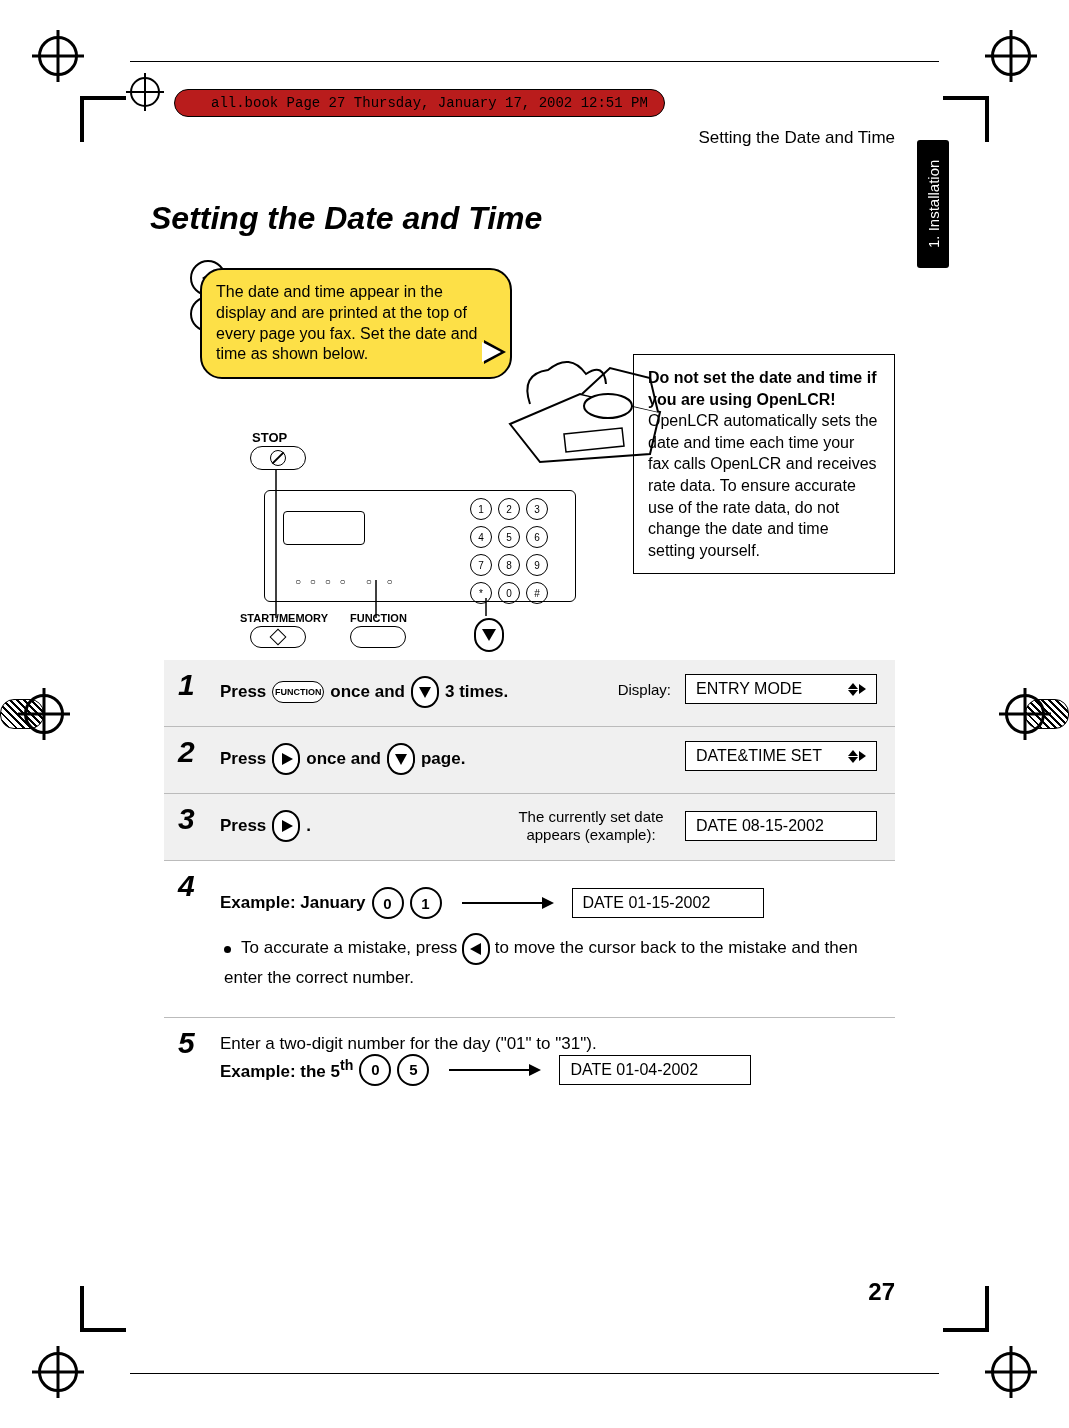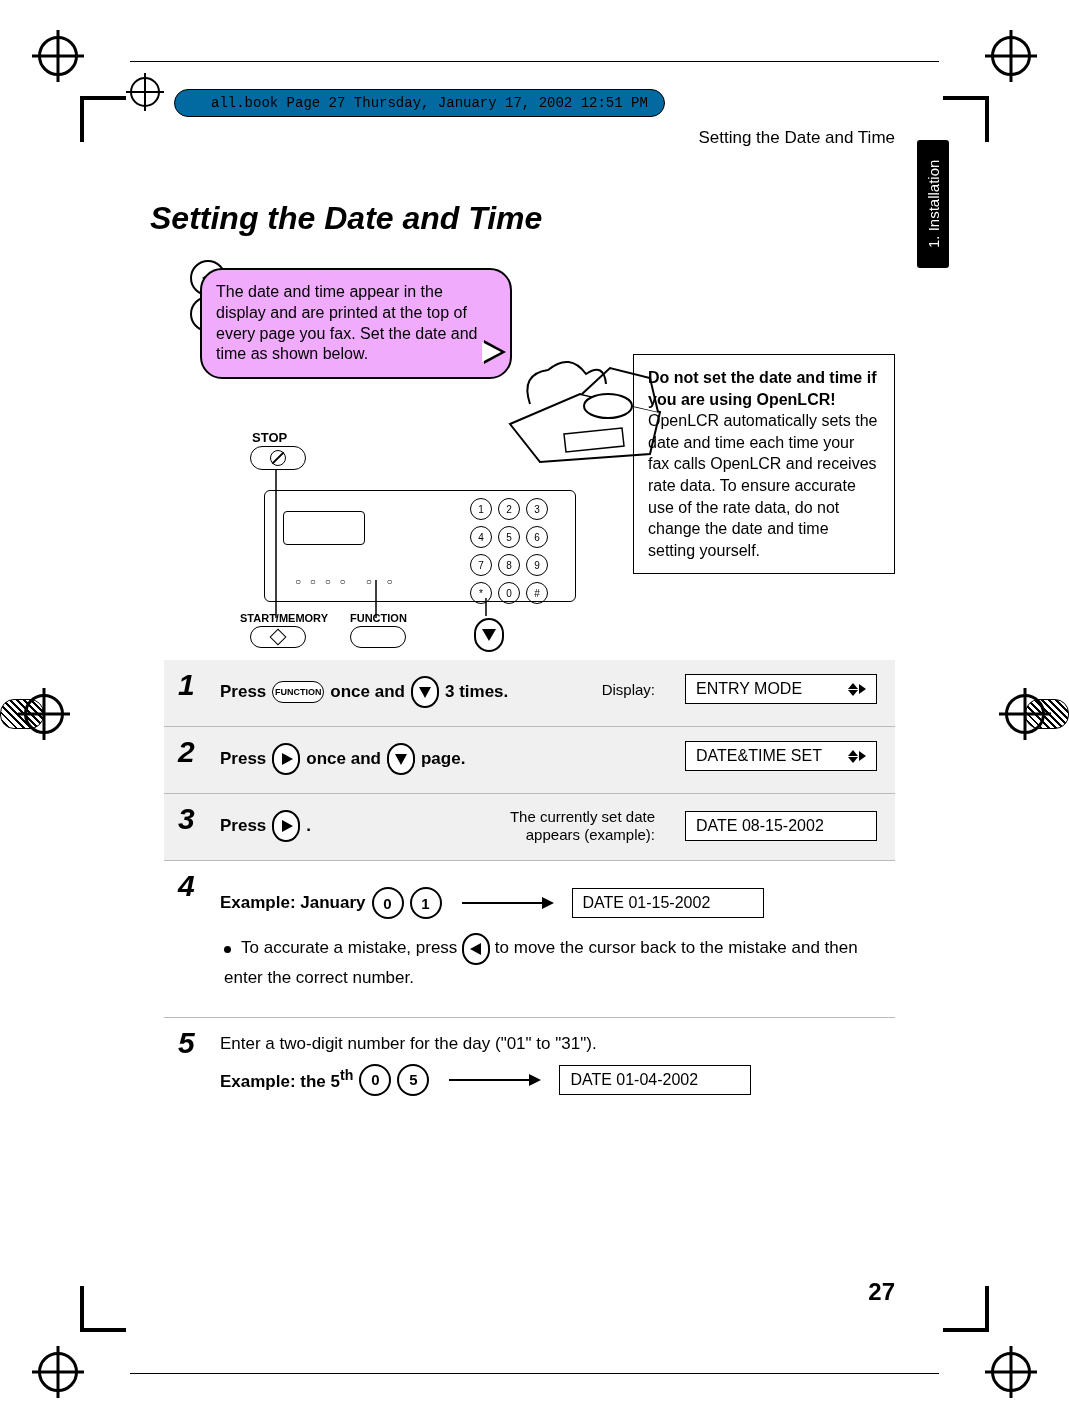--- a/index.html
+++ b/index.html
@@ -14,30 +14,30 @@
   .crop-bl.hz{bottom:96px;left:80px}
   .crop-br{bottom:96px;right:80px}
   .crop-br.hz{bottom:96px;right:80px}
   .reg-mark{position:absolute;width:40px;height:40px}
   .reg-mark .circle{position:absolute;inset:0;border:3px solid #000;border-radius:50%}
   .reg-mark .cross-v{position:absolute;left:50%;top:-6px;bottom:-6px;width:3px;background:#000;transform:translateX(-50%)}
   .reg-mark .cross-h{position:absolute;top:50%;left:-6px;right:-6px;height:3px;background:#000;transform:translateY(-50%)}
   .hatch{position:absolute;width:42px;height:28px;top:50%;transform:translateY(-50%);background:repeating-linear-gradient(45deg,#000 0 2px,#fff 2px 5px);border:1px solid #000;border-radius:14px}
   .sheet-header{position:absolute;top:43px;left:130px;right:130px;height:36px;display:flex;align-items:center}
   .sheet-header .line{flex:1;height:1px;background:#000;position:relative}
-  .sheet-header .runhead{position:absolute;left:44px;top:46px;border:1px solid #000;border-radius:14px;padding:5px 16px 5px 36px;font-size:14px;font-family:"Courier New",monospace;background:#0369a1}
+  .sheet-header .runhead{position:absolute;left:44px;top:46px;border:1px solid #000;border-radius:14px;padding:5px 16px 5px 36px;font-size:14px;font-family:"Courier New",monospace;background:#b91c1c}
   .sheet-header .reg-box{position:absolute;left:0;top:34px;width:30px;height:30px}
   .sheet-header .reg-box .circle{position:absolute;inset:0;border:2px solid #000;border-radius:50%}
   .sheet-header .reg-box .cv{position:absolute;left:50%;top:-4px;bottom:-4px;width:2px;background:#000;transform:translateX(-50%)}
   .sheet-header .reg-box .ch{position:absolute;top:50%;left:-4px;right:-4px;height:2px;background:#000;transform:translateY(-50%)}
   .side-tab{position:absolute;right:120px;top:140px;width:32px;height:128px;background:#000;color:#fff;font-size:15px;display:flex;align-items:center;justify-content:center;writing-mode:vertical-rl;transform:rotate(180deg);border-radius:3px}
   .running-head{position:absolute;right:174px;top:128px;font-size:17px}
   .title{position:absolute;left:150px;top:200px;font-size:32px;font-weight:bold;font-style:italic}
   .figure-area{position:absolute;left:190px;top:260px;right:174px;height:400px}
-  .speech{position:absolute;left:10px;top:8px;width:280px;border:2px solid #000;border-radius:22px;padding:12px 14px;font-size:16px;line-height:1.3;background:#f0abfc}
+  .speech{position:absolute;left:10px;top:8px;width:280px;border:2px solid #000;border-radius:22px;padding:12px 14px;font-size:16px;line-height:1.3;background:#fde047}
   .speech-tail{position:absolute;left:294px;top:80px;width:0;height:0;border-left:22px solid #000;border-top:12px solid transparent;border-bottom:12px solid transparent}
   .speech-tail2{position:absolute;left:292px;top:82px;width:0;height:0;border-left:19px solid #fff;border-top:10px solid transparent;border-bottom:10px solid transparent}
   .fax-draw{position:absolute;left:300px;top:74px;width:200px;height:140px}
   .notice-box{position:absolute;right:0;top:94px;width:232px;border:1.5px solid #000;padding:12px 14px;font-size:16px;line-height:1.35}
   .notice-box b{font-weight:bold}
   .label-stop{position:absolute;left:62px;top:170px;font-size:13px;font-weight:bold}
   .btn-oval{position:absolute;border:1.5px solid #000;border-radius:12px;display:flex;align-items:center;justify-content:center}
   .btn-stop{left:60px;top:186px;width:54px;height:22px}
   .btn-stop::after{content:"";width:14px;height:14px;border:1.5px solid #000;border-radius:50%;position:relative}
   .btn-stop .slash{position:absolute;width:16px;height:2px;background:#000;transform:rotate(-45deg)}
@@ -71,21 +71,21 @@
   .circ-btn.right::after{content:"";border-left:11px solid #000;border-top:6px solid transparent;border-bottom:6px solid transparent;margin-left:2px}
   .circ-btn.left::after{content:"";border-right:11px solid #000;border-top:6px solid transparent;border-bottom:6px solid transparent;margin-right:2px}
   .keycirc{display:inline-flex;width:28px;height:28px;border:2px solid #000;border-radius:50%;align-items:center;justify-content:center;font-size:15px;font-weight:bold;background:#fff}
   .display-box{border:1.5px solid #000;padding:5px 10px;font-size:16px;min-width:170px;display:inline-flex;align-items:center;justify-content:space-between;background:#fff;font-weight:normal}
   .display-label{font-size:15px;font-weight:normal;margin-right:10px}
   .nav-glyph{display:inline-flex;flex-direction:row;align-items:center;gap:1px}
   .nav-glyph .ud{display:inline-flex;flex-direction:column;gap:1px}
   .nav-glyph .ud .u{width:0;height:0;border-bottom:6px solid #000;border-left:5px solid transparent;border-right:5px solid transparent}
   .nav-glyph .ud .d{width:0;height:0;border-top:6px solid #000;border-left:5px solid transparent;border-right:5px solid transparent}
   .nav-glyph .r{width:0;height:0;border-left:7px solid #000;border-top:5px solid transparent;border-bottom:5px solid transparent}
-  .row-right{position:absolute;right:18px;top:14px;display:flex;align-items:center;gap:20px}
+  .row-right{position:absolute;right:18px;top:14px;display:flex;align-items:center;gap:4px}
   .arrow-long{display:inline-block;width:90px;height:2px;background:#000;position:relative;margin:0 14px}
   .arrow-long::after{content:"";position:absolute;right:-2px;top:-5px;border-left:12px solid #000;border-top:6px solid transparent;border-bottom:6px solid transparent}
   .bullet{width:7px;height:7px;background:#000;border-radius:50%;display:inline-block;margin-right:10px;vertical-align:middle}
   .sub{margin-top:14px;padding-left:4px;font-size:17px;line-height:1.5}
   .page-num{position:absolute;right:174px;bottom:122px;font-size:24px;font-weight:bold}
   .footer-line{position:absolute;left:130px;right:130px;bottom:54px;height:1px;background:#000}
   
   .fax-draw svg,.panel-leads svg{overflow:visible}
 </style>
 </head>
@@ -258,21 +258,21 @@
     </div>
 
     <div class="step">
       <div class="num">3</div>
       <div class="step-line">
         <span>Press </span>
         <span class="circ-btn right"></span>
         <span> .</span>
       </div>
       <div class="row-right">
-        <span class="display-label" style="max-width:160px;display:inline-block;line-height:1.2;text-align:right">The currently set date appears (example):</span>
+        <span class="display-label" style="max-width:160px;display:inline-block;line-height:1.2;text-align:center">The currently set date appears (example):</span>
         <span class="display-box">
           <span>DATE 08-15-2002</span>
         </span>
       </div>
     </div>
 
     <div class="step white" style="padding-bottom:26px">
       <div class="num">4</div>
       <div class="step-line" style="margin-top:10px">
         <span>Example: January</span>
@@ -288,21 +288,21 @@
         <span class="circ-btn left" style="vertical-align:middle"></span>
         <span> to move the cursor back to the mistake and then enter the correct number.</span>
       </div>
     </div>
 
     <div class="step white">
       <div class="num">5</div>
       <div class="step-line" style="font-weight:normal">
         <span>Enter a two-digit number for the day ("01" to "31").</span>
       </div>
-      <div class="step-line" style="margin-top:10px">
+      <div class="step-line" style="">
         <span><span>Example: the 5</span><sup>th</sup></span>
         <span class="keycirc">0</span>
         <span class="keycirc">5</span>
         <span class="arrow-long"></span>
         <span class="display-box">
           <span>DATE 01-04-2002</span>
         </span>
       </div>
     </div>
 

